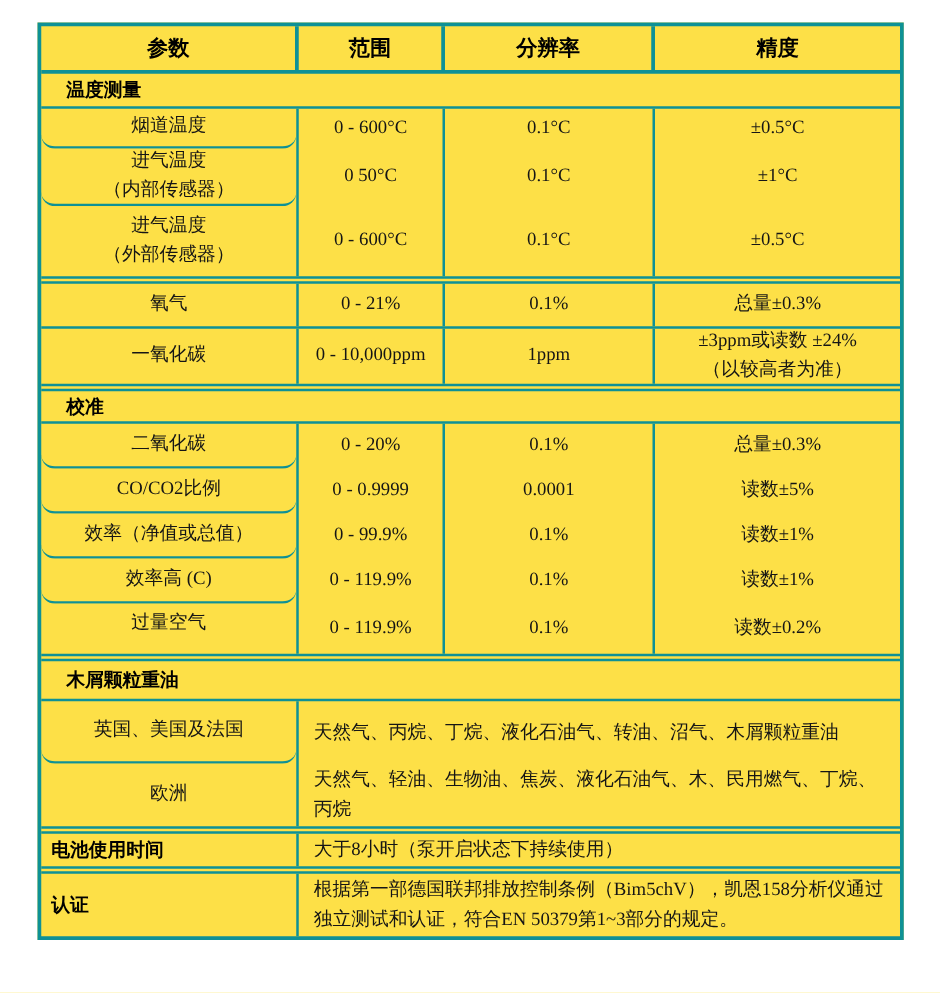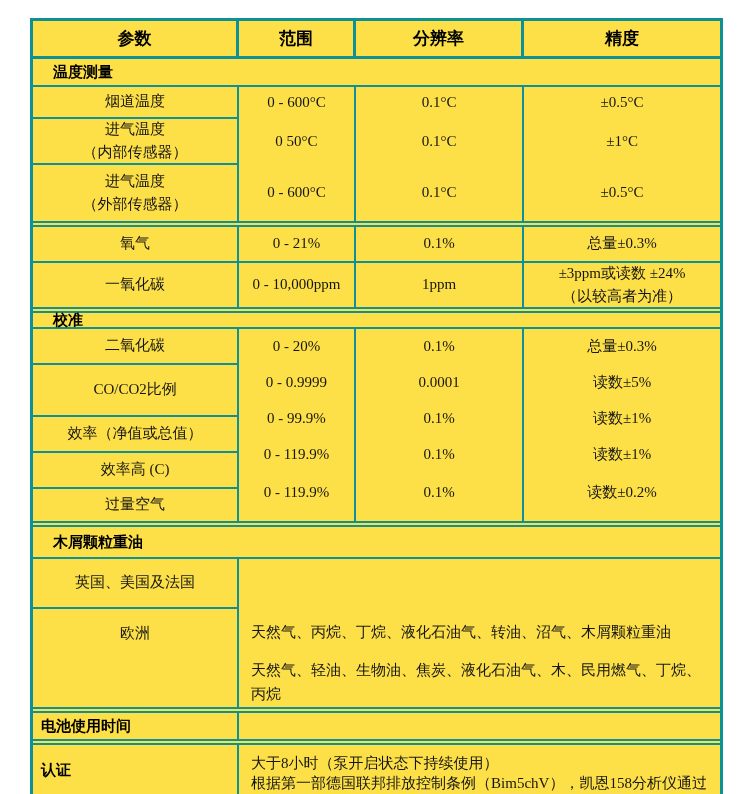--- a/index.html
+++ b/index.html
@@ -30,41 +30,41 @@
   .sec-title{
     display:flex; align-items:center; padding-left:20px;
     border-bottom:2px solid var(--teal);
     font-family:"Liberation Sans","DejaVu Sans",sans-serif;
     font-weight:bold; font-size:15px; color:#000;
   }
   .sec-grid{ display:flex; }
 
   .pcol,.vcol{ display:flex; flex-direction:column; border-right:2px solid var(--teal); }
   .vcol.c4{ border-right:none; }
-  .pcell{ border-bottom:2px solid var(--teal); }
+  .pcell{ border-bottom:2px solid var(--teal);border-radius:11px; }
   .pcol .pcell:last-child{ border-bottom:none; }
 
   .cc{
     display:flex; align-items:center; justify-content:center;
     text-align:center; white-space:pre-line; font-size:15px; line-height:1.55;
   }
 
   
   .grow{ display:flex; border-bottom:2px solid var(--teal); }
   .grow:last-child{ border-bottom:none; }
   .gcell{ border-right:2px solid var(--teal); }
   .gcell:last-child{ border-right:none; }
 
   
   .lc{
     display:flex; align-items:center; justify-content:flex-start;
     text-align:left; padding:2px 12px; white-space:pre-line;
     font-size:15px; line-height:1.6;
   }
-  .wide{ width:70%;margin-top:48px; }
+  .wide{ width:70%; }
   .fuel-col{ display:flex; flex-direction:column; }
 
   .brow{ display:flex; border-top:2px solid var(--teal); border-bottom:2px solid var(--teal); margin-top:2px; }
   .brow.last{ border-bottom:none; }
   .blabel{
     display:flex; align-items:center; padding-left:8px;
     border-right:2px solid var(--teal);
     font-family:"Liberation Sans","DejaVu Sans",sans-serif;
     font-weight:bold; font-size:15px; color:#000;
   }
@@ -119,25 +119,25 @@
     <div class="grow" style="height:44px">
       <div class="gcell cc c1">一氧化碳</div>
       <div class="gcell cc c2">0 - 10,000ppm</div>
       <div class="gcell cc c3">1ppm</div>
       <div class="gcell cc c4">±3ppm或读数 ±24%
 （以较高者为准）</div>
     </div>
   </div>
 
   <div class="sec">
-    <div class="sec-title" style="height:16px">校准</div>
+    <div class="sec-title" style="height:26px">校准</div>
     <div class="sec-grid">
       <div class="pcol c1">
         <div class="pcell cc" style="height:36px">二氧化碳</div>
-        <div class="pcell cc" style="height:52px">CO/CO2比例</div>
+        <div class="pcell cc" style="height:36px">CO/CO2比例</div>
         <div class="pcell cc" style="height:36px">效率（净值或总值）</div>
         <div class="pcell cc" style="height:36px">效率高 (C)</div>
         <div class="pcell cc" style="height:32px">过量空气</div>
       </div>
       <div class="vcol c2">
         <div class="cc" style="height:36px">0 - 20%</div>
         <div class="cc" style="height:36px">0 - 0.9999</div>
         <div class="cc" style="height:36px">0 - 99.9%</div>
         <div class="cc" style="height:36px">0 - 119.9%</div>
         <div class="cc" style="height:40px">0 - 119.9%</div>

